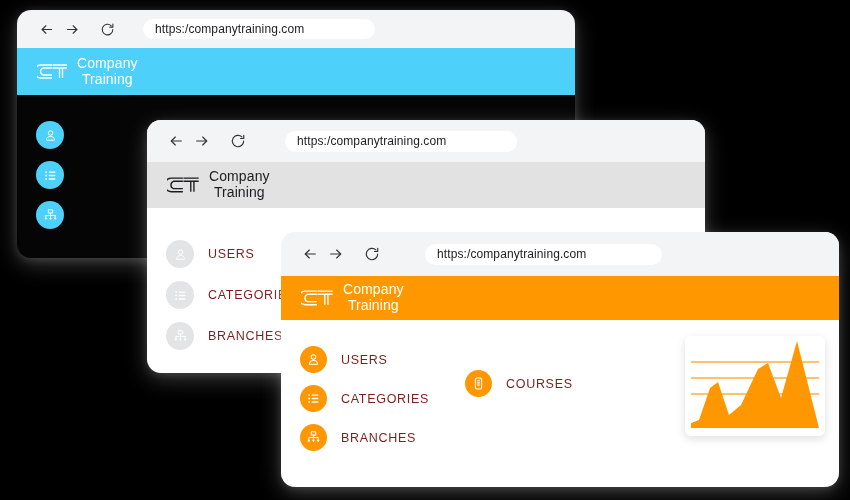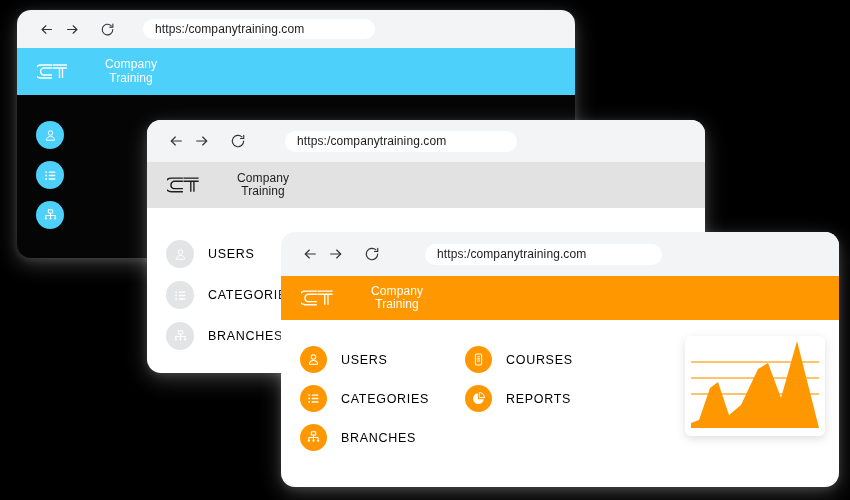--- a/index.html
+++ b/index.html
@@ -51,40 +51,39 @@
   
   .brand-bar {
     display: flex; align-items: center;
     padding-left: 20px;
   }
   .brand {
     display: flex; align-items: center; gap: 6px;
   }
   .brand-mark { flex: none; display: block; }
   .brand-text {
-    font-size: 12px;
+    font-size: 14px;
     line-height: 1.12;
     letter-spacing: 0.1px;
-    margin-left: 28px;
   }
   .brand-text .l1 { display: block; }
   .brand-text .l2 { display: block; text-align: center; }
 
   
   .menu-col { display: flex; flex-direction: column; }
   .menu-item { display: flex; align-items: center; gap: 14px; }
   .ico-circle {
     border-radius: 50%;
     display: flex; align-items: center; justify-content: center;
     flex: none;
   }
   .menu-label {
     font-size: 12.5px;
     letter-spacing: 0.7px;
-    color: #000000;
+    color: #7f1d1d;
     white-space: nowrap;
   }
 
   
   #win1 {
     left: 17px; top: 10px; width: 558px; height: 248px;
     background: #050505;
   }
   #win1 .chrome-bar { background: #f3f4f5; height: 38px; }
   #win1 .urlbar { width: 232px; margin-left: 23px; }
@@ -118,21 +117,21 @@
   #win3 .urlbar { width: 237px; margin-left: 40px; height: 21px; }
   #win3 .brand-bar { height: 44px; background: #ff9800; }
   #win3 .brand-text { color: #ffffff; }
   #win3 .body {
     display: flex;
     padding: 26px 0 0 19px;
     position: relative;
   }
   #win3 .menu-col { gap: 12px; }
   #win3 .col-a { width: 165px; }
-  #win3 .col-b { width: 170px; }
+  #win3 .col-b { width: 170px; margin-top: 24px; }
   #win3 .ico-circle { width: 27px; height: 27px; background: #ff9800; }
 
   
   .chart-card {
     position: absolute;
     right: 14px; top: 16px;
     width: 140px; height: 100px;
     background: #ffffff;
     border-radius: 6px;
     box-shadow: 0 3px 10px rgba(0,0,0,0.13);
@@ -405,29 +404,20 @@
                 <rect x="9.4" y="6.6" width="5.2" height="1.7" rx="0.85"></rect>
                 <rect x="9.4" y="10.1" width="5.2" height="1.7" rx="0.85"></rect>
                 <rect x="9.4" y="13.6" width="5.2" height="1.7" rx="0.85"></rect>
               </g>
             </svg>
           </span>
           <span class="menu-label">COURSES</span>
         </div>
 
 
-        <div class="menu-item">
-          <span class="ico-circle">
-            <svg width="15" height="15" viewBox="0 0 24 24">
-              <path d="M11 3.6A8.6 8.6 0 1 0 20.4 13H11z" fill="#ffffff"></path>
-              <path d="M13.4 2.4A9.2 9.2 0 0 1 21.6 10.6H13.4z" fill="none" stroke="#ffffff" stroke-width="1.6" stroke-linejoin="round"></path>
-            </svg>
-          </span>
-          <span class="menu-label">REPORTS</span>
-        </div>
       </div>
 
       <div class="chart-card">
         <svg viewBox="0 0 140 100" preserveAspectRatio="none">
           <g stroke="#FFC46B" stroke-width="2.2">
             <line x1="6" y1="26" x2="134" y2="26"></line>
             <line x1="6" y1="42" x2="134" y2="42"></line>
             <line x1="6" y1="58" x2="134" y2="58"></line>
           </g>
           <path fill="#FF9800" d="M6 92

